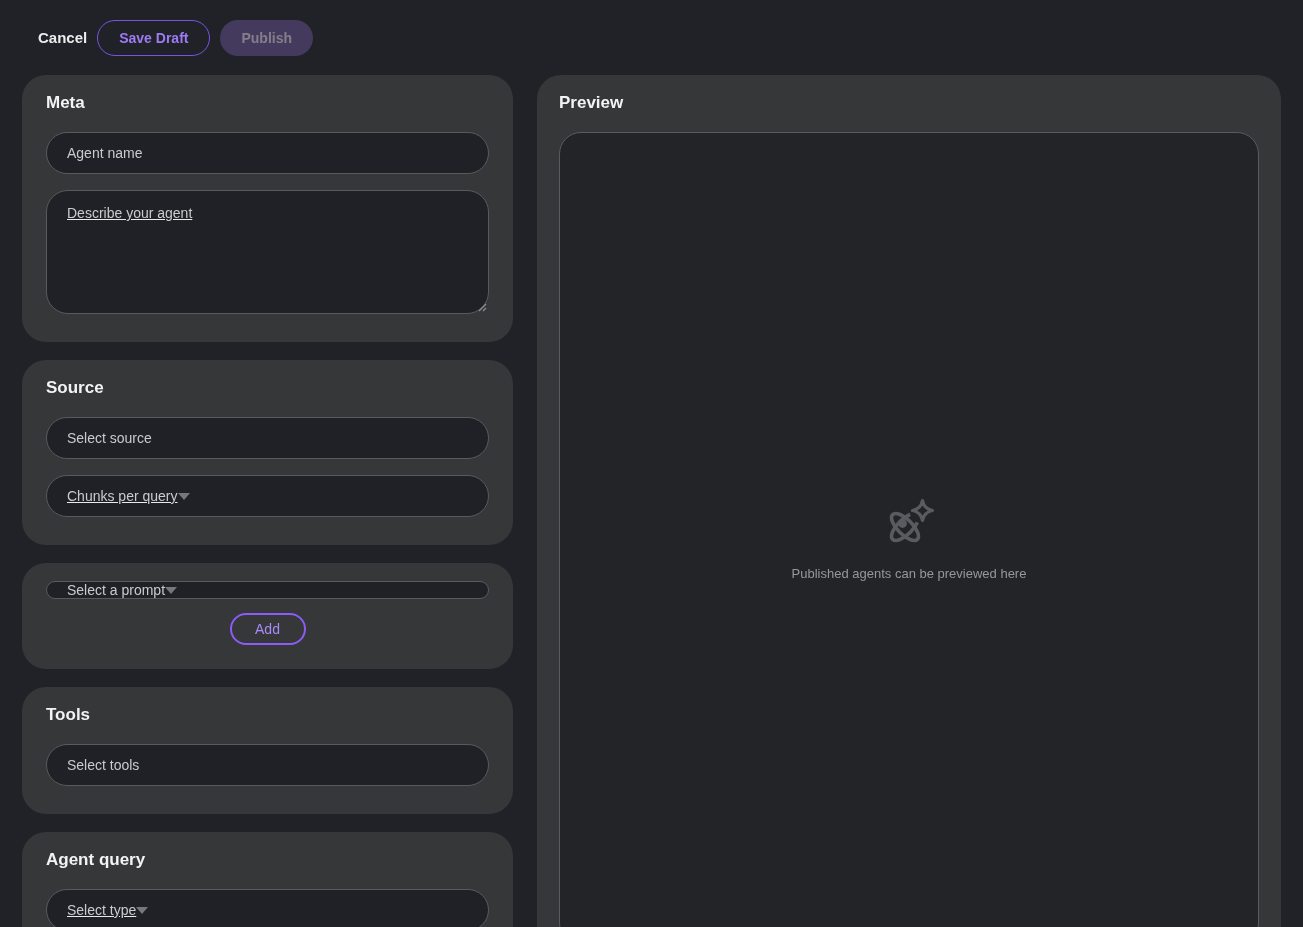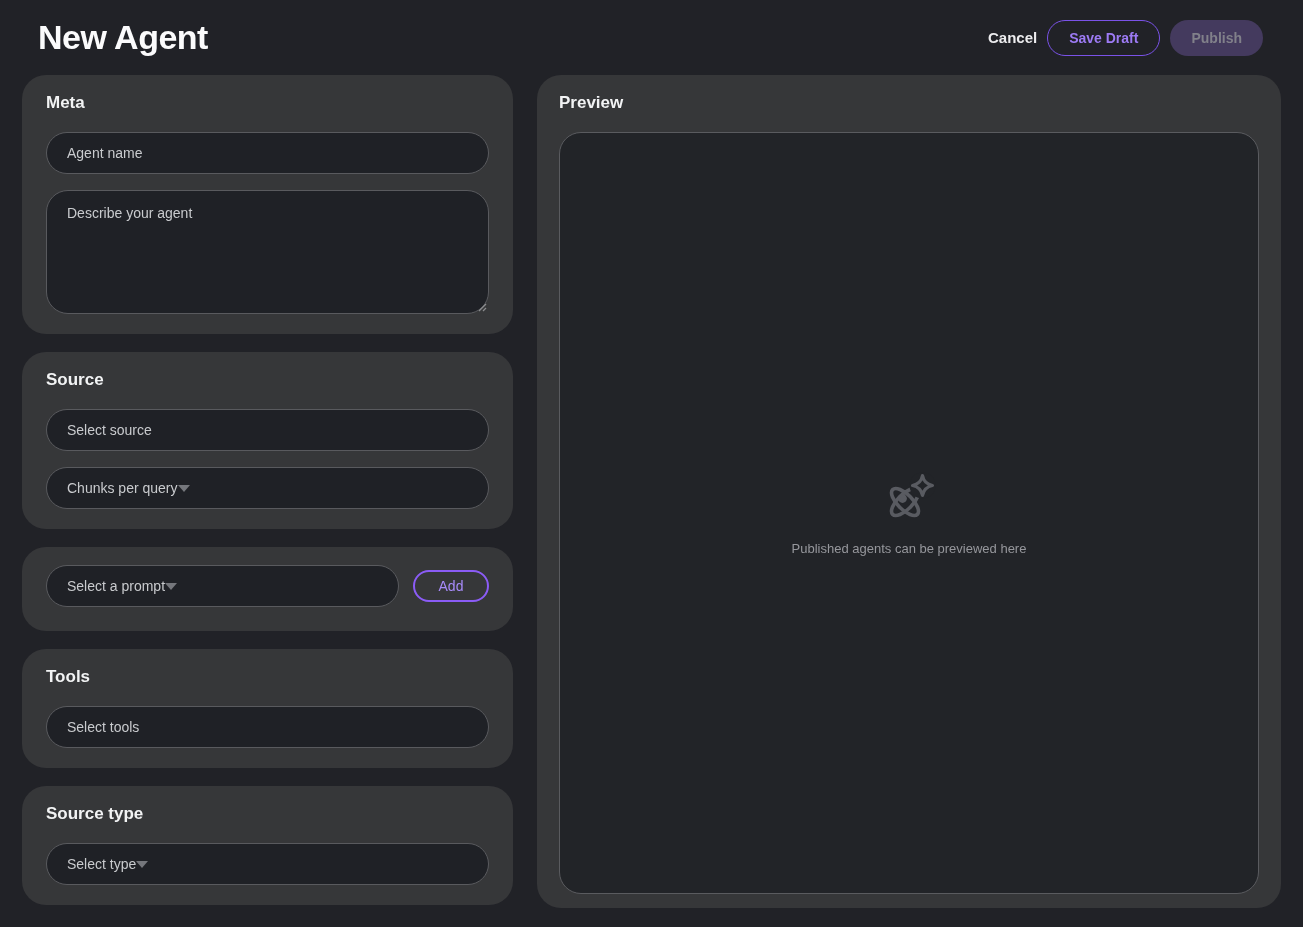--- a/index.html
+++ b/index.html
@@ -68,21 +68,21 @@
   }
   .card-title {
     font-size: 17px;
     font-weight: 700;
     color: #f2f3f4;
     margin-bottom: 19px;
   }
 
   
   .field { width: 100%; margin-bottom: 16px; }
-  .field:last-child { margin-bottom: 0; }
+  .field:last-child { margin-bottom: 8px; text-decoration: underline; }
   .input-pill {
     width: 100%;
     height: 42px;
     background: #1f2126;
     border: 1px solid #595a5e;
     border-radius: 21px;
     color: #7dd3fc;
     font-size: 14px;
     padding: 0 20px;
     font-family: inherit;
@@ -127,21 +127,21 @@
   }
   .select-label { font-size: 14px; color: #c9cbce; }
   .caret-down {
     width: 0; height: 0;
     border-left: 6.5px solid transparent;
     border-right: 6.5px solid transparent;
     border-top: 7.5px solid #75777c;
     margin-right: 4px;
   }
 
-  .prompt-row { display: flex; align-items: center; gap: 14px; margin-bottom: 4px; }
+  .prompt-row { display: flex; align-items: center; gap: 14px; margin-bottom: 4px; flex-direction: column; }
   .prompt-row .select-pill { flex: 1; }
   .btn-add {
     height: 32px;
     min-width: 76px;
     border-radius: 21px;
     border: 2px solid #8b5cf6;
     color: #a78bfa;
     background: transparent;
     font-size: 14px;
     font-weight: 400;
@@ -169,21 +169,20 @@
   .empty-hint {
     font-size: 13px;
     color: #96979c;
     margin-top: 12px;
   }
 </style>
 </head>
 <body>
 
 <div class="topbar">
-  <div class="page-title">New Agent</div>
   <div class="topbar-actions">
     <button class="btn btn-text">Cancel</button>
     <button class="btn btn-pill btn-outline-purple">Save Draft</button>
     <button class="btn btn-pill btn-disabled-purple">Publish</button>
   </div>
 </div>
 
 <div class="content">
   <div class="col-left">
 
@@ -223,21 +222,21 @@
     </div>
 
     <div class="card">
       <div class="card-title">Tools</div>
       <div class="field">
         <input class="input-pill" type="text" placeholder="Select tools" style="">
       </div>
     </div>
 
     <div class="card">
-      <div class="card-title">Source type</div>
+      <div class="card-title">Agent query</div>
       <div class="field select-pill">
         <span class="select-label">Select type</span>
         <span class="caret-down"></span>
       </div>
     </div>
 
   </div>
 
   <div class="card card-preview">
     <div class="card-title">Preview</div>

